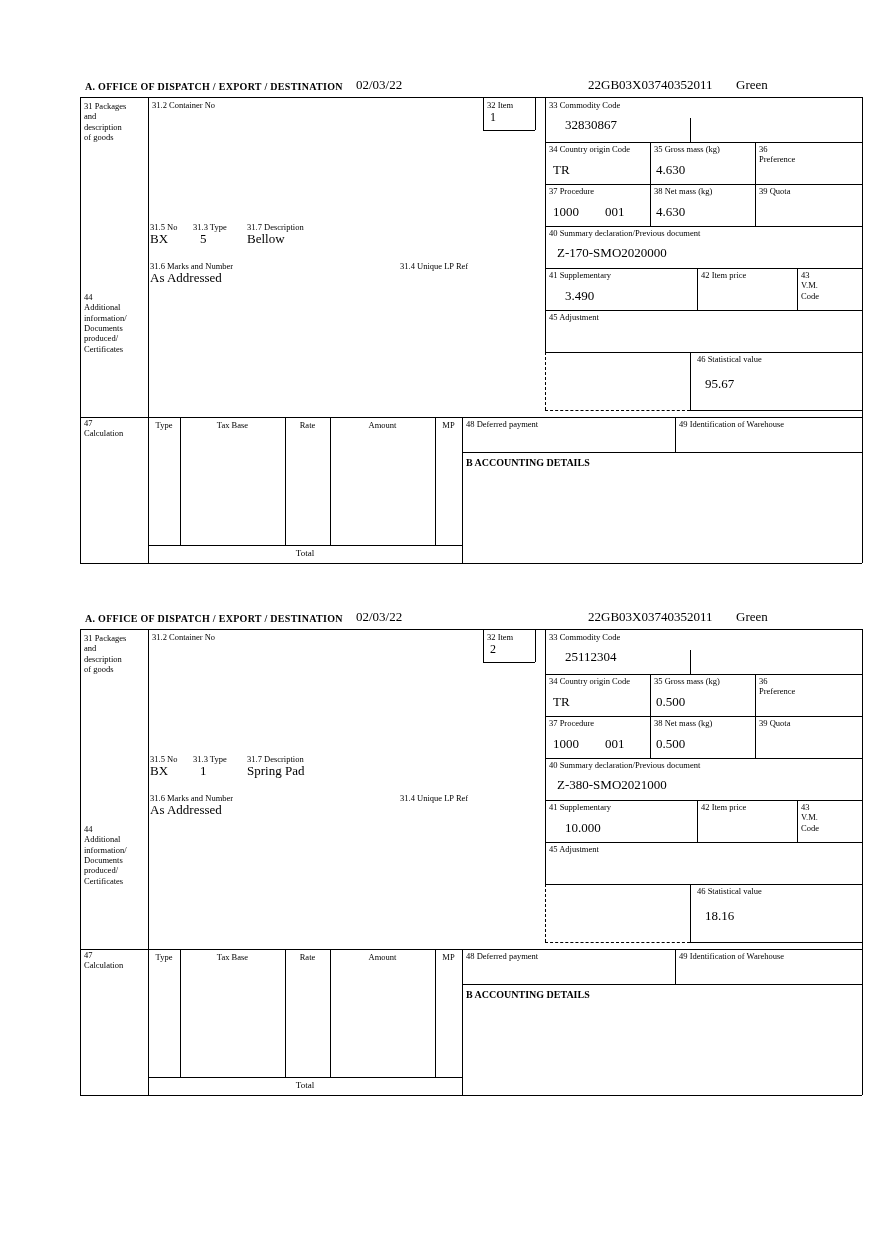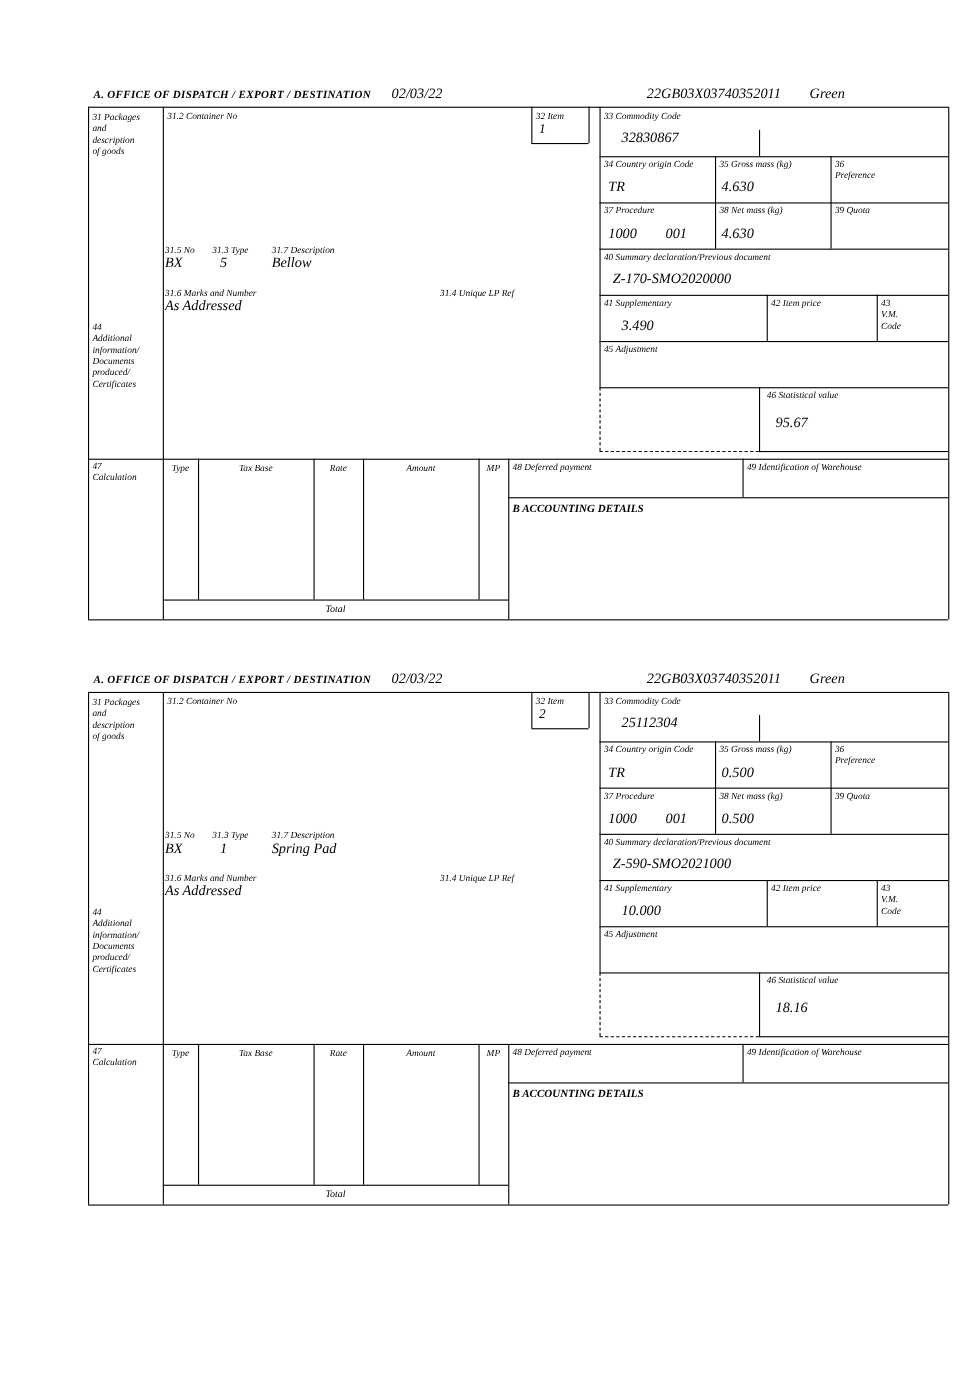--- a/index.html
+++ b/index.html
@@ -2,21 +2,21 @@
 <html><head>
 <meta charset="utf-8">
 <style>
   * { margin:0; padding:0; box-sizing:border-box; }
   html,body { background:#fff; }
   body {
     width:882px; height:1250px; position:relative;
     font-family:"Liberation Serif", serif; color:#000;
   }
   #sheet { position:absolute; inset:0; }
-  .copy { position:absolute; left:0; width:792px; height:486px;font-style:italic; }
+  .copy { position:absolute; left:0; width:792px; height:486px; }
   .t   { position:absolute; white-space:pre-line; }
   .lbl { font-size:8.5px; line-height:1.22; }
   .val { font-size:13px;  line-height:1.1; }
   .sm  { font-size:12px; }
   .off { font-size:10px; font-weight:bold; letter-spacing:0.3px; }
   .b   { font-weight:bold; }
   .ctr { text-align:center; }
   .hl  { position:absolute; height:1px; background:#000; }
   .vl  { position:absolute; width:1px;  background:#000; }
   .hld { position:absolute; height:0; border-top:1px dashed #000; }
@@ -171,21 +171,21 @@
   <div class="t lbl" style="left:759px;top:66px">36 Preference</div>
 
   <div class="t lbl" style="left:549px;top:108px">37 Procedure</div>
   <div class="t val" style="left:553px;top:127px">1000</div>
   <div class="t val" style="left:605px;top:127px">001</div>
   <div class="t lbl" style="left:654px;top:108px">38 Net mass (kg)</div>
   <div class="t val" style="left:656px;top:127px">0.500</div>
   <div class="t lbl" style="left:759px;top:108px">39 Quota</div>
 
   <div class="t lbl" style="left:549px;top:150px">40 Summary declaration/Previous document</div>
-  <div class="t val" style="left:557px;top:168px">Z-590-SMO2021000</div>
+  <div class="t val" style="left:557px;top:168px">Z-380-SMO2021000</div>
 
   <div class="t lbl" style="left:150px;top:144px">31.5 No</div>
   <div class="t lbl" style="left:193px;top:144px">31.3 Type</div>
   <div class="t lbl" style="left:247px;top:144px">31.7 Description</div>
   <div class="t val" style="left:150px;top:154px">BX</div>
   <div class="t val" style="left:200px;top:154px">1</div>
   <div class="t val" style="left:247px;top:154px">Spring Pad</div>
 
   <div class="t lbl" style="left:150px;top:183px">31.6 Marks and Number</div>
   <div class="t lbl" style="left:400px;top:183px">31.4 Unique LP Ref</div>

